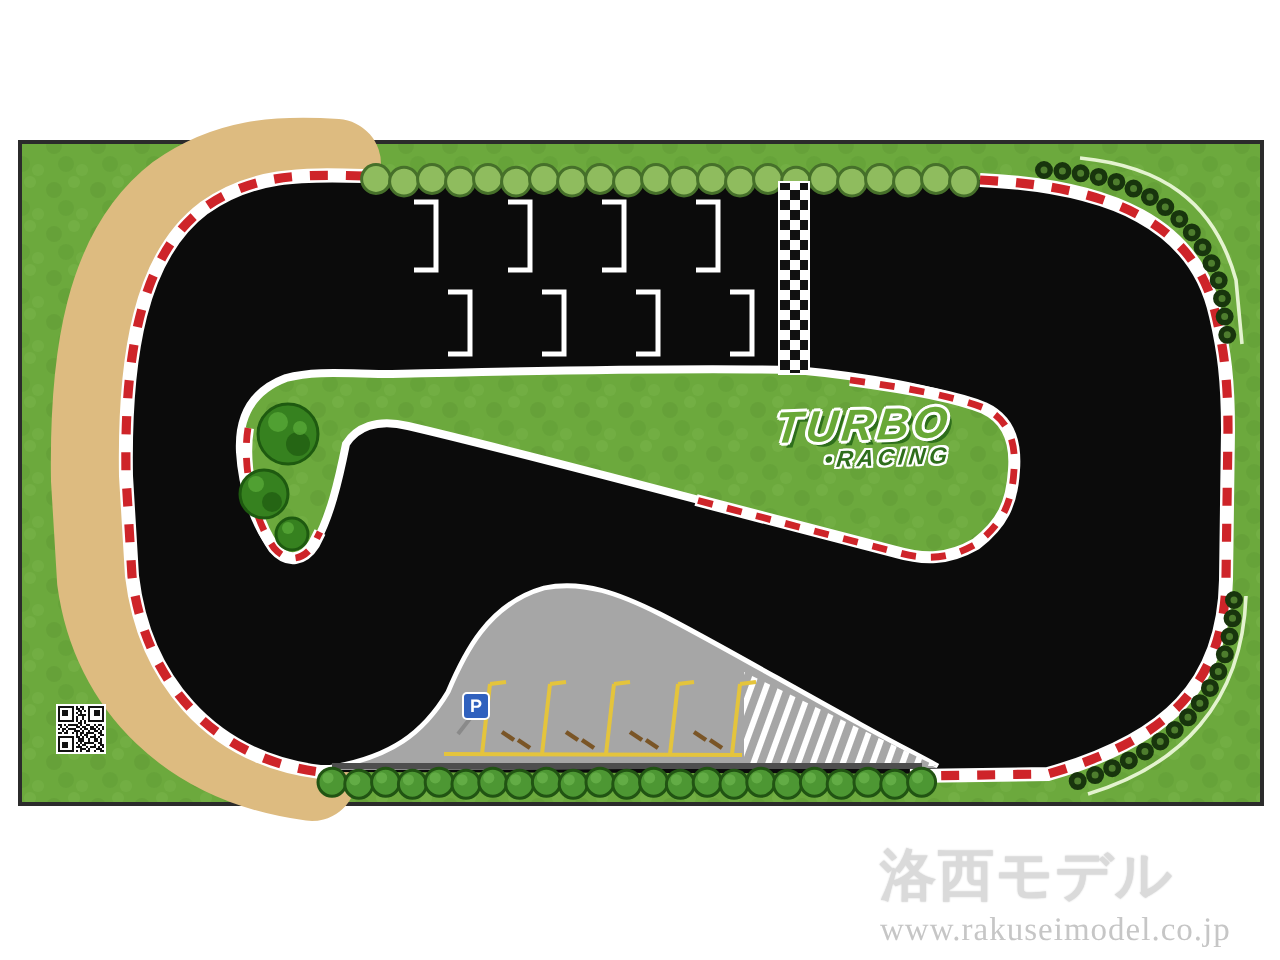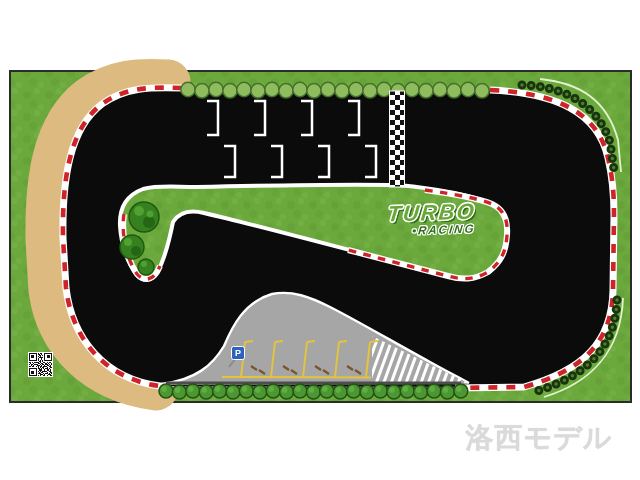--- a/index.html
+++ b/index.html
@@ -47,21 +47,21 @@
         text-shadow:-1px 0 #fff,1px 0 #fff,0 -1px #fff,0 1px #fff,
                     -1px -1px #fff,1px 1px #fff,-1px 1px #fff,1px -1px #fff;}
   .p-sign{position:absolute;left:231px;top:346px;width:12px;height:12px;
         background:var(--sign_blue);border:1px solid #fff;border-radius:2.5px;
         color:#fff;font-size:9px;font-weight:bold;text-align:center;line-height:12px;}
   .qr{position:absolute;left:28px;top:352px;width:25px;height:25px;background:#fff;
         padding:1px;box-sizing:border-box;display:grid;
         grid-template-columns:repeat(21,1fr);grid-template-rows:repeat(21,1fr);}
   .qr i{display:block;}
   .qr i.on{background:#111;}
-  .watermark{position:absolute;left:440px;top:423px;width:198px;text-align:center;}
+  .watermark{position:absolute;left:440px;top:423px;width:198px;text-align:left;}
   .wm-title{font-size:28px;font-weight:bold;letter-spacing:1px;color:var(--watermark_gray);
         line-height:1.1;text-shadow:0 0 1px #cfcfcf;}
   .wm-url{font-family:"Liberation Serif",serif;font-size:16.5px;color:var(--url_gray);
         margin-top:1px;letter-spacing:.5px;}
 </style>
 </head>
 <body>
 
 <div class="stage">
 
@@ -707,14 +707,15 @@
       <i></i>
       <i class="on"></i>
       <i></i>
       <i></i>
       <i class="on"></i>
       <i class="on"></i>
     </div>
 
   <div class="watermark">
     <div class="wm-title">洛西モデル</div>
+    <div class="wm-url">www.rakuseimodel.co.jp</div>
   </div>
 </div>
 
 </body></html>

